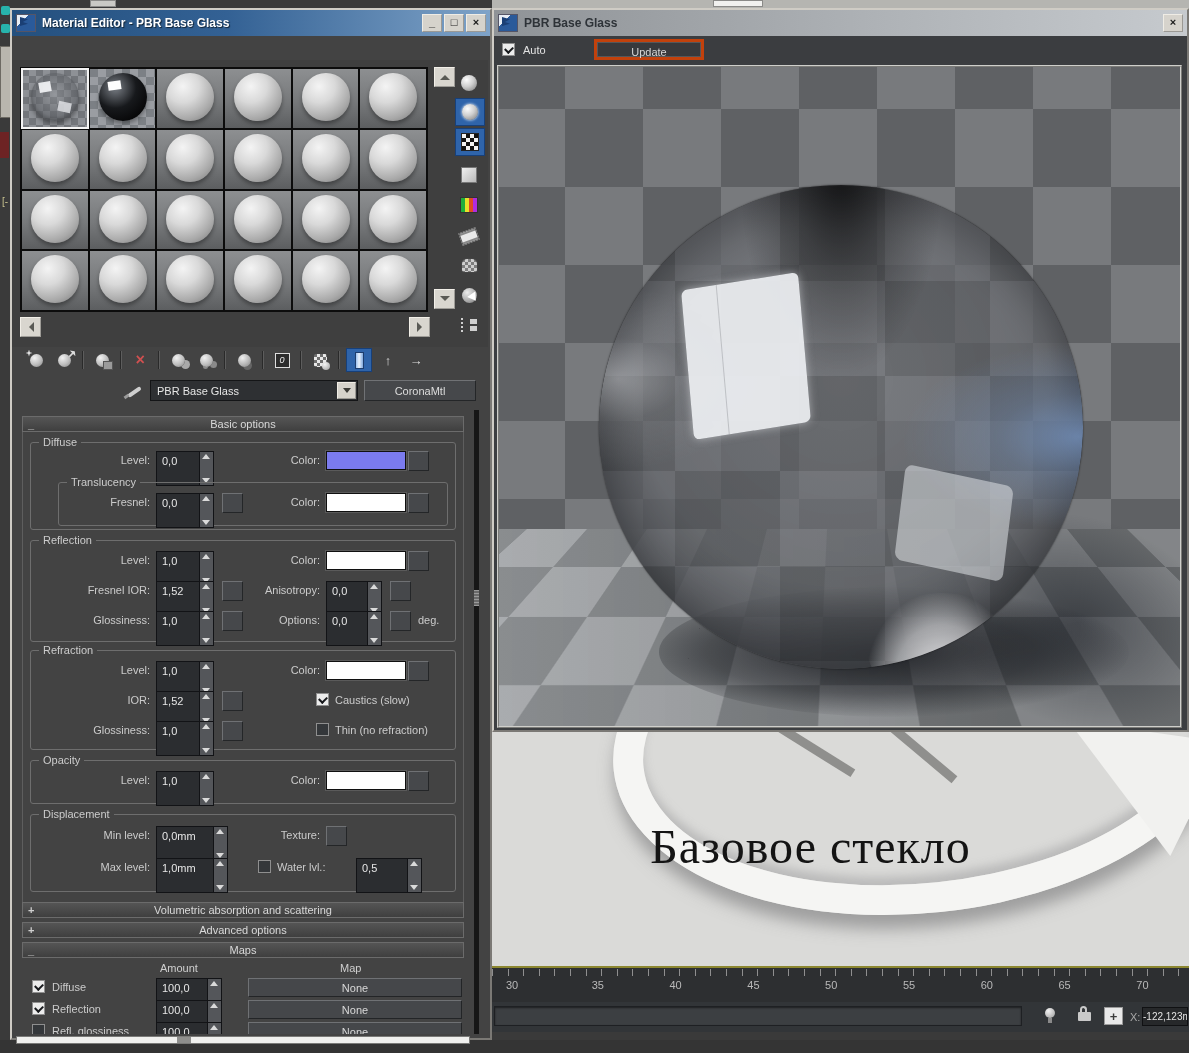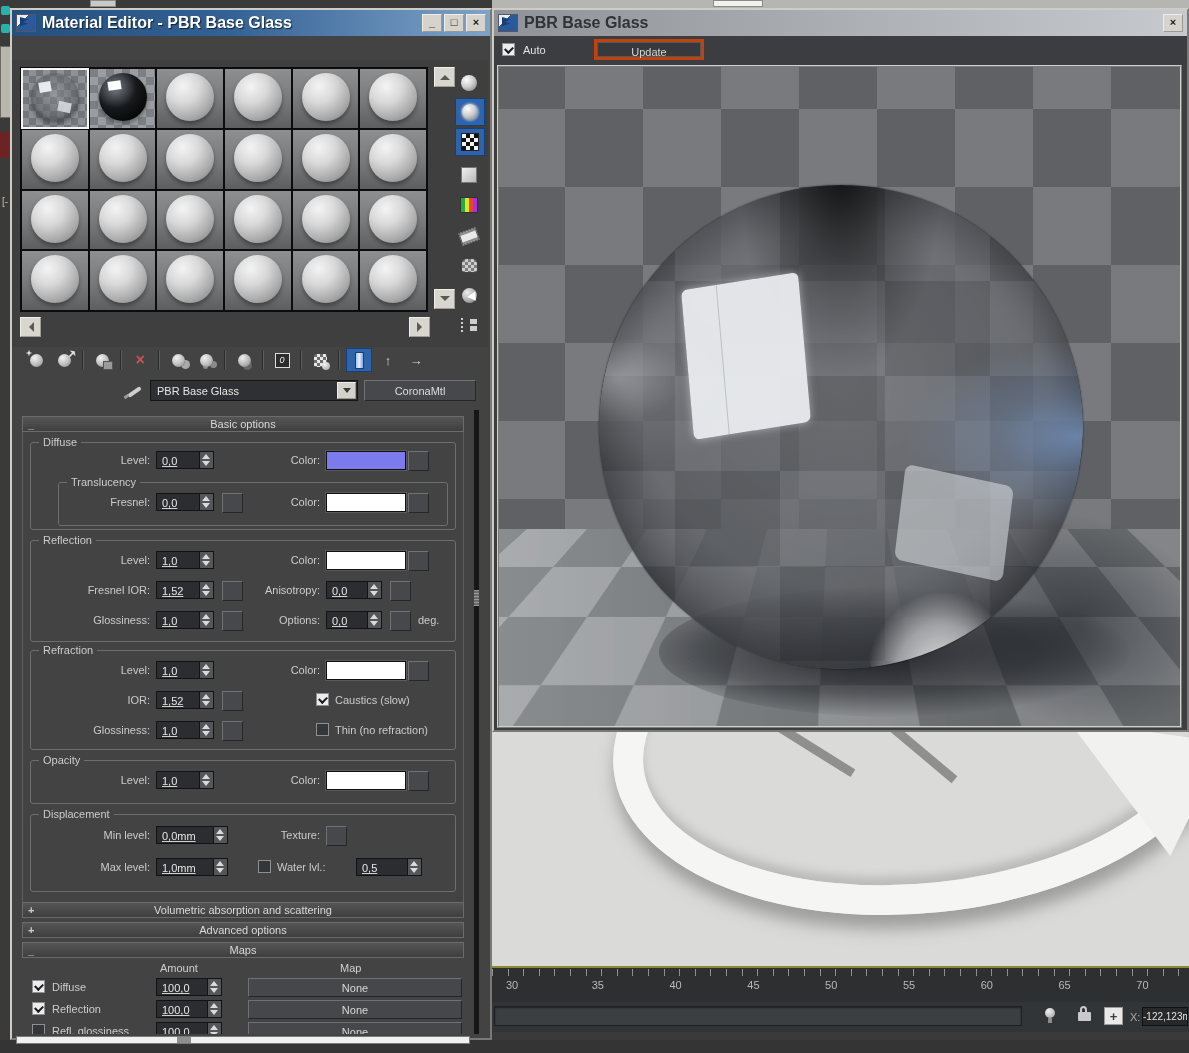--- a/index.html
+++ b/index.html
@@ -12,21 +12,21 @@
   .edge-grayblock{width:10px;height:70px;background:#b9b6ae;border:1px solid #6d6a63;}
   .edge-maroon{width:9px;height:26px;background:#6d2324;}
   .edge-txt{color:#c9c390;font-size:10px;}
 
   
   .win{background:#434343;border:2px outset #cfccc5;box-sizing:border-box;}
   .titlebar{position:absolute;left:0;top:0;right:0;height:26px;display:flex;align-items:center;
             padding:0 4px;box-sizing:border-box;}
   .titlebar.blue{background:linear-gradient(90deg,#24507e 0%,#336194 45%,#7fa3c8 100%);}
   .titlebar.gray{background:linear-gradient(90deg,#8f9397 0%,#aeb2b6 55%,#c6cace 100%);}
-  .title-text{font-weight:bold;font-size:16px;color:#fff;margin-left:6px;text-shadow:1px 1px 1px #123;}
+  .title-text{font-weight:bold;font-size:12px;color:#fff;margin-left:6px;text-shadow:1px 1px 1px #123;}
   .titlebar.gray .title-text{color:#2e3338;text-shadow:none;}
   .appicon{width:18px;height:16px;background:linear-gradient(135deg,#e8eef5 0 35%,#2a5a9a 35%);
            border:1px solid #556;position:relative;}
   .appicon::after{content:"";position:absolute;left:3px;top:2px;width:8px;height:9px;
            background:#1a3f75;clip-path:polygon(0 0,100% 25%,35% 55%,100% 75%,0 100%);}
   .winbtns{margin-left:auto;display:flex;gap:2px;}
   .winbtn{width:18px;height:16px;background:#d6d3cc;border:1px outset #efece5;color:#1a1a1a;
           font-size:11px;font-weight:bold;text-align:center;line-height:14px;}
   .menubar{position:absolute;left:0;top:26px;right:0;height:24px;background:#d7d4cd;
            display:flex;align-items:center;gap:26px;padding-left:14px;color:#111;font-size:12px;}
@@ -137,21 +137,21 @@
   .hthumb{position:absolute;left:160px;top:0;width:14px;height:6px;background:#8f8f8d;}
 
   .rollout{position:absolute;left:2px;width:442px;height:16px;background:linear-gradient(#555,#3f3f3f);
            border:1px solid #6b6b6b;color:#d9d9d9;text-align:center;line-height:15px;box-sizing:border-box;}
   .rollout .pm{position:absolute;left:5px;top:0;font-weight:bold;color:#cfcfcf;}
   .basic-panel{position:absolute;left:2px;top:22px;width:442px;height:478px;border-left:1px solid #5e5e5e;
            border-right:1px solid #5e5e5e;border-bottom:1px solid #5e5e5e;box-sizing:border-box;}
   .group{position:absolute;border:1px solid #6e6e6e;border-radius:3px;box-sizing:border-box;}
   .legend{position:absolute;left:8px;top:-7px;background:#434343;padding:0 4px;color:#cccccc;}
   .lab{position:absolute;text-align:right;color:#cbcbcb;white-space:nowrap;}
-  .spin{position:absolute;height:18px;background:#2b2d30;border:1px solid #121316;display:flex;box-sizing:border-box;text-decoration:underline;}
+  .spin{position:absolute;height:35px;background:#2b2d30;border:1px solid #121316;display:flex;box-sizing:border-box;}
   .spin .v{flex:1;color:#e6e6e6;padding:3px 0 0 5px;}
   .spin .btns{width:13px;background:#54565a;border-left:1px solid #121316;display:flex;flex-direction:column;}
   .spin .btns i{flex:1;position:relative;}
   .spin .btns i.u::after{content:"";position:absolute;left:2px;top:2px;border:4px solid transparent;border-bottom:5px solid #dadada;border-top:none;}
   .spin .btns i.d::after{content:"";position:absolute;left:2px;bottom:2px;border:4px solid transparent;border-top:5px solid #dadada;border-bottom:none;}
   .mapbtn{position:absolute;width:21px;height:20px;background:#46484b;
           border-top:1px solid #6f7174;border-left:1px solid #6f7174;border-right:1px solid #242628;border-bottom:1px solid #242628;box-sizing:border-box;}
   .swatch{position:absolute;width:80px;height:19px;border:1px solid #101010;box-shadow:0 0 0 1px #5a5a5a;box-sizing:border-box;}
   .cb{position:absolute;width:13px;height:13px;background:#34373a;border:1px solid #8f8f8f;box-sizing:border-box;}
   .cb.on{background:#ececec;}
@@ -255,20 +255,21 @@
   <div class="topfrag" style="left:90px;top:0;width:26px;height:7px;background:#c9c9c5"></div>
   <div class="botstrip"></div>
 
   <div class="slide">
     <div class="ring"></div>
     <div class="spoke" style="left:250px;top:6px;width:120px;height:9px;transform:rotate(32deg)"></div>
     <div class="spoke" style="left:330px;top:-4px;width:150px;height:9px;transform:rotate(40deg)"></div>
     <div class="spoke" style="left:640px;top:28px;width:58px;height:4px;transform:rotate(45deg)"></div>
     <div class="spoke" style="left:640px;top:28px;width:58px;height:4px;transform:rotate(-45deg)"></div>
     <div class="wedge"></div>
+    <div class="slide-caption">Базовое стекло</div>
   </div>
 
   <div class="timeline">
     <div class="ticks"></div>
     <div id="tlabels">
         <span class="tlabel" style="left: 20px;">30</span>
         <span class="tlabel" style="left: 105.8px;">35</span>
         <span class="tlabel" style="left: 183.6px;">40</span>
         <span class="tlabel" style="left: 261.4px;">45</span>
         <span class="tlabel" style="left: 339.2px;">50</span>

